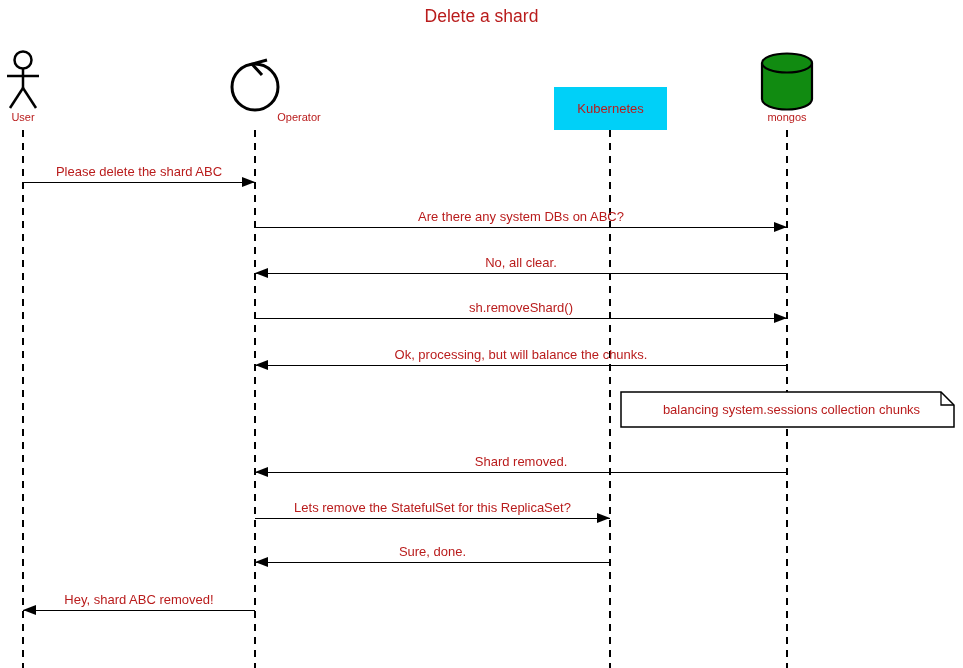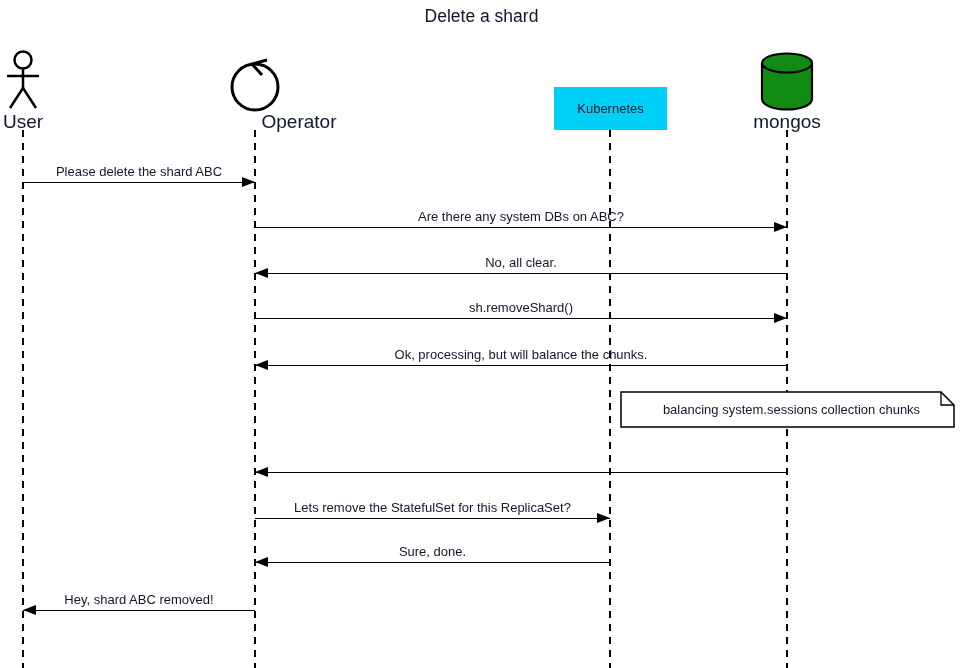--- a/index.html
+++ b/index.html
@@ -1,31 +1,31 @@
 <!DOCTYPE html>
 <html style="--kubernetes_fill: #00d0f8; --mongos_fill: #118b11; --line_color: #000000; --note_fill: #ffffff;"><head>
 <meta charset="utf-8">
 <style>
   html,body{margin:0;padding:0;background:#fff;}
   .canvas{
     position:relative;width:963px;height:668px;background:#fff;overflow:hidden;
-    font-family:"Liberation Sans",sans-serif;color:#0f172a;
+    font-family:"Liberation Sans",sans-serif;color:#b91c1c;
   }
   .title{
     position:absolute;left:0;right:0;top:6px;text-align:center;
     font-size:17.5px;
   }
   .lifeline{
     position:absolute;top:130px;bottom:0;width:1.5px;z-index:1;
     background:repeating-linear-gradient(to bottom,#000 0 7px,transparent 7px 13px);
   }
   .actor-icon{position:absolute;transform:translateX(-50%);z-index:2;}
   .actor-label{
     position:absolute;transform:translateX(-50%);top:111px;z-index:2;
-    font-size:19px;white-space:nowrap;text-align:right;
+    font-size:11px;white-space:nowrap;text-align:right;
   }
   .k8s-box{
     position:absolute;left:554px;top:87px;width:113px;height:43px;z-index:2;
     background:var(--kubernetes_fill,#00d0f8);
     display:flex;align-items:center;justify-content:center;
     font-size:13px;
   }
   .msg{position:absolute;height:21px;z-index:2;}
   .msg .lbl{
     position:absolute;left:0;right:0;bottom:4px;text-align:center;
@@ -112,20 +112,21 @@
 
   <div class="note">
     <svg viewBox="0 0 335 37" width="335" height="37" preserveAspectRatio="none">
       <polygon points="1,1 321,1 334,14 334,36 1,36" style="fill:var(--note_fill,#fff);stroke:#000;stroke-width:1.5;"></polygon>
       <polyline points="321,1 321,14 334,14" style="fill:none;stroke:#000;stroke-width:1.3;"></polyline>
     </svg>
     <div class="note-text">balancing system.sessions collection chunks</div>
   </div>
 
   <div class="msg" style="left:255px;top:452px;width:532px;">
+    <div class="lbl">Shard removed.</div>
     <div class="line"></div>
     <div class="head l"></div>
   </div>
 
   <div class="msg" style="left:255px;top:542px;width:355px;">
     <div class="lbl">Sure, done.</div>
     <div class="line"></div>
     <div class="head l"></div>
   </div>
 

